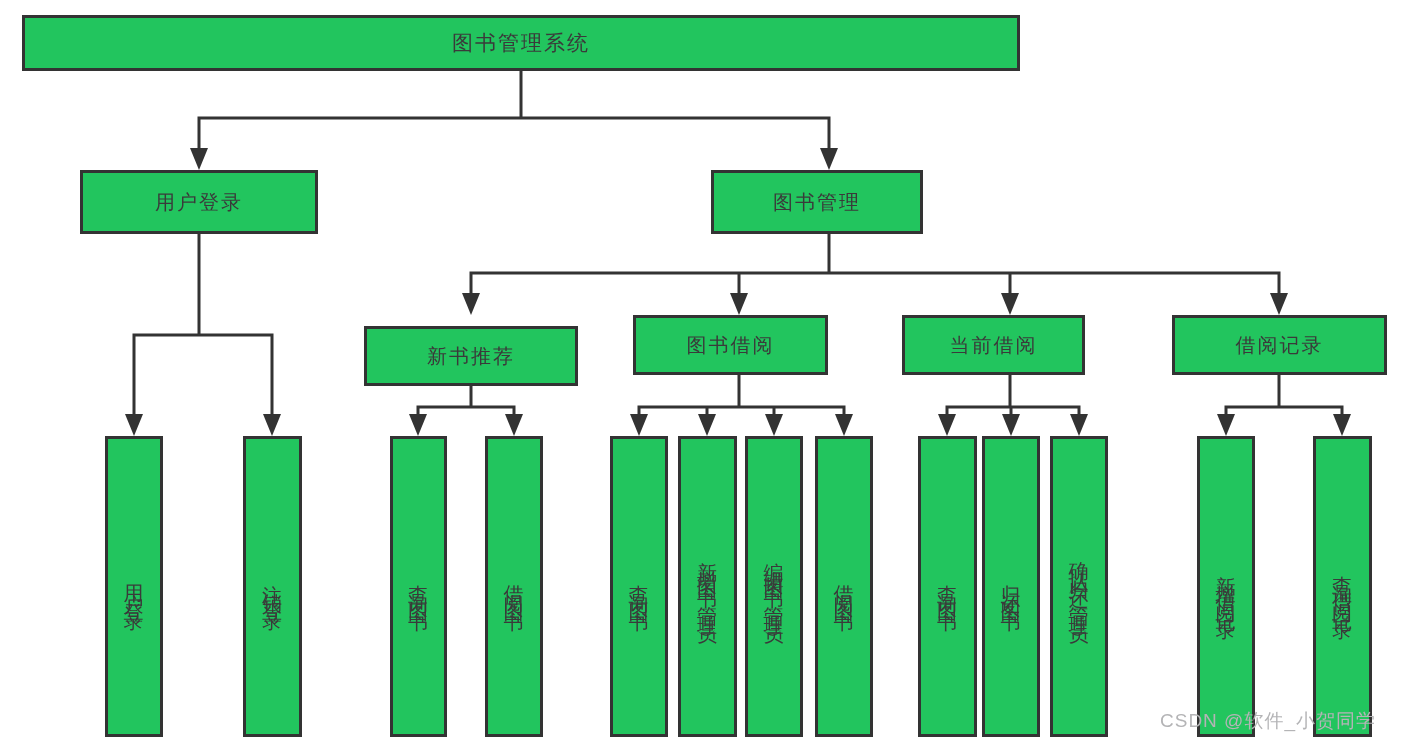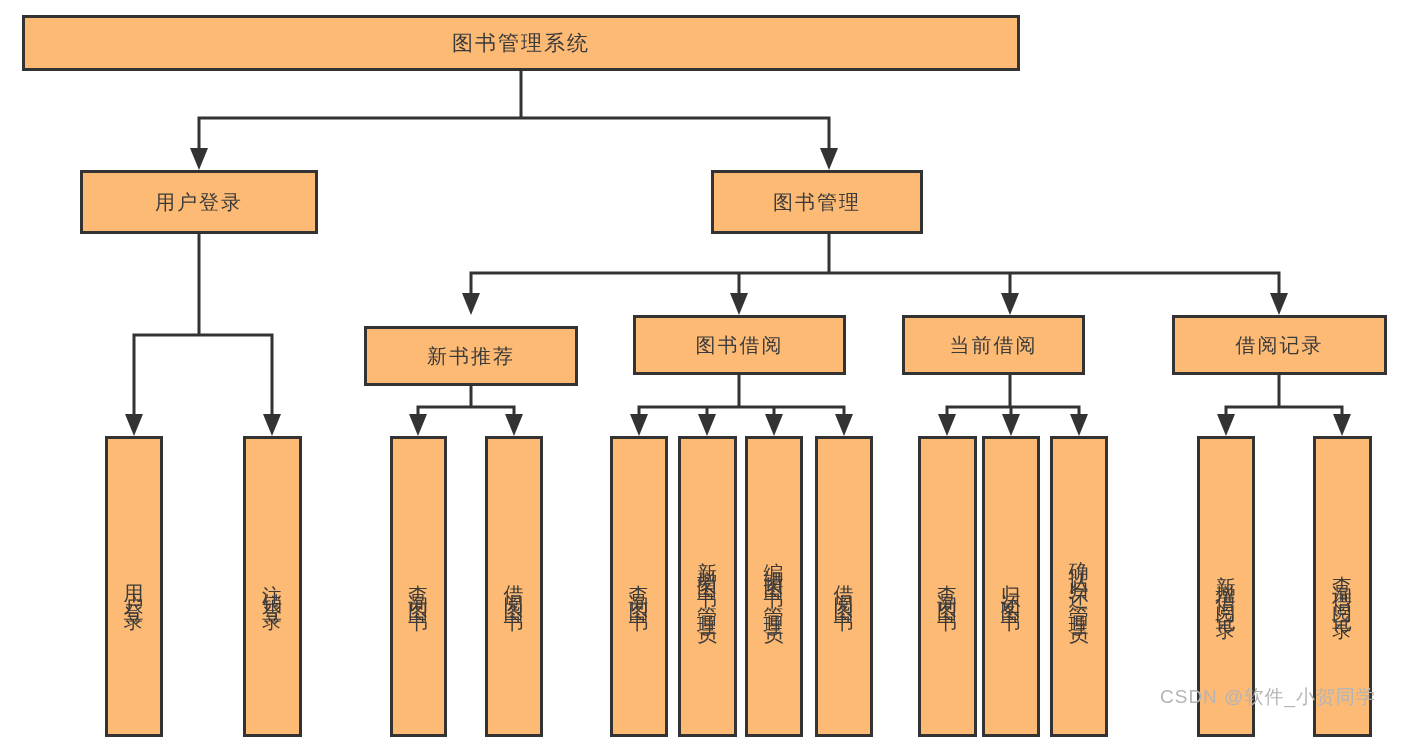--- a/index.html
+++ b/index.html
@@ -15,21 +15,21 @@
   .connectors {
     position: absolute;
     left: 0; top: 0;
     width: 1405px; height: 747px;
     z-index: 1;
   }
   .node {
     position: absolute;
     box-sizing: border-box;
     border: 3px solid #333333;
-    background: #fdba74;
+    background: #22c55e;
     display: flex;
     align-items: center;
     justify-content: center;
     z-index: 2;
   }
   .node.h {
     font-size: 20px;
     letter-spacing: 2px;
     white-space: nowrap;
   }
@@ -41,21 +41,21 @@
   .node.v .vtext {
     writing-mode: vertical-rl;
     text-orientation: mixed;
     letter-spacing: 9px;
     line-height: 1;
     max-height: 284px;
   }
   .watermark {
     position: absolute;
     left: 1160px;
-    top: 684px;
+    top: 708px;
     font-size: 19px;
     color: #b4b4b6;
     letter-spacing: 1px;
     white-space: nowrap;
     z-index: 3;
   }
 </style>
 </head>
 <body>
 
@@ -111,21 +111,21 @@
   <div class="node h" style="left:80px; top:170px; width:238px; height:64px;">
     <span>用户登录</span>
   </div>
   <div class="node h" style="left:711px; top:170px; width:212px; height:64px;">
     <span>图书管理</span>
   </div>
 
   <div class="node h" style="left:364px; top:326px; width:214px; height:60px;">
     <span>新书推荐</span>
   </div>
-  <div class="node h" style="left:633px; top:315px; width:213px; height:60px;">
+  <div class="node h" style="left:633px; top:315px; width:195px; height:60px;">
     <span>图书借阅</span>
   </div>
   <div class="node h" style="left:902px; top:315px; width:183px; height:60px;">
     <span>当前借阅</span>
   </div>
   <div class="node h" style="left:1172px; top:315px; width:215px; height:60px;">
     <span>借阅记录</span>
   </div>
 
   <div class="node v" style="left:105px; top:436px; width:58px; height:301px;">

